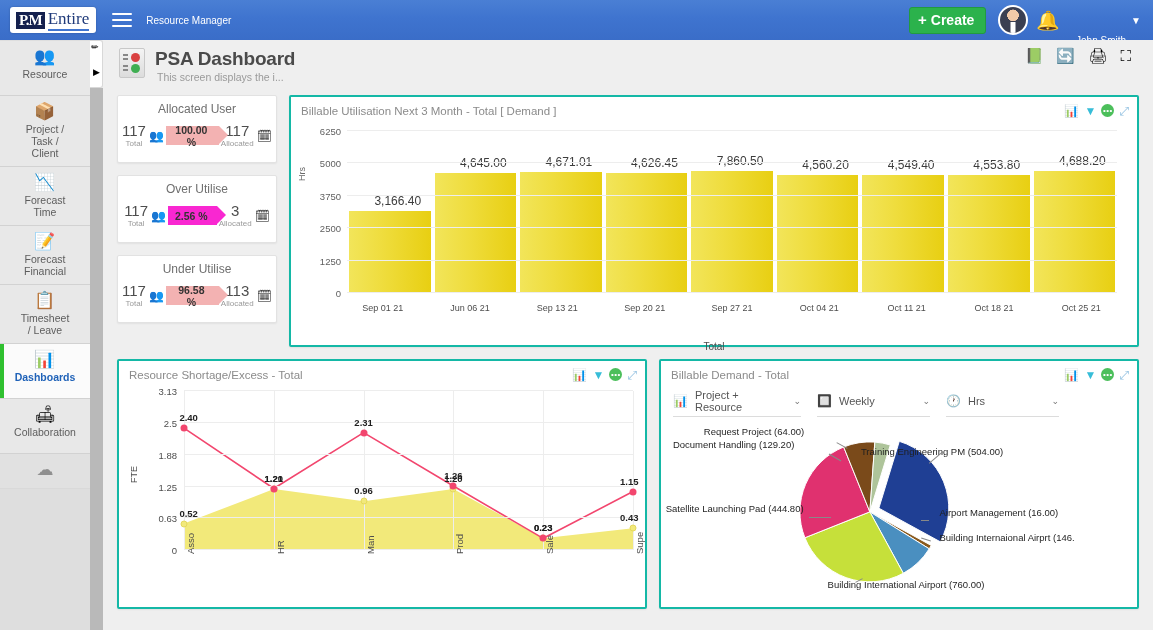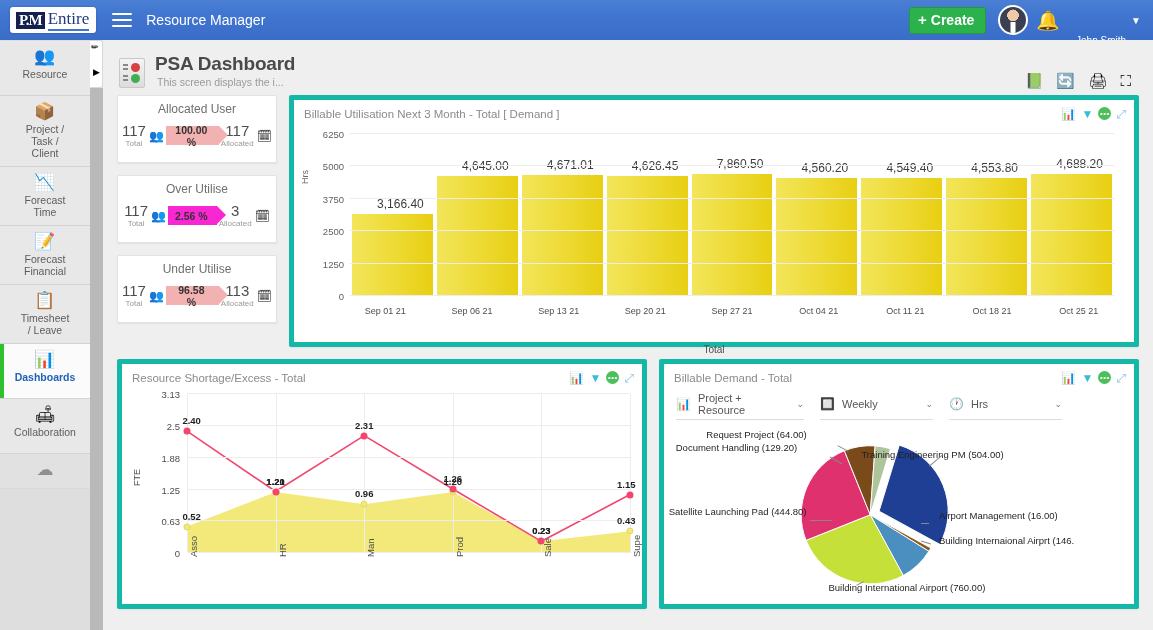--- a/index.html
+++ b/index.html
@@ -27,21 +27,21 @@
     letter-spacing: -1px; padding: 0px 3px; line-height: 17px;
     font-family: "Liberation Serif", serif;
   }
   .logo-entire {
     color: #1f3a7a; font-size: 17px; margin-left: 3px; line-height: 18px;
     font-family: "Liberation Serif", serif;
     border-bottom: 2px solid #3f74cf; padding-bottom:1px;
   }
   .hamburger { margin-left: 16px; width: 20px; cursor: pointer; }
   .hamburger i { display: block; height: 2px; background: #fff; margin: 4px 0; border-radius: 1px;}
-  .app-title { color: #ffffff; font-size: 14px; margin-left: 14px; text-align: center; }
+  .app-title { color: #ffffff; font-size: 10px; margin-left: 14px; text-align: center; }
   .topright { margin-left: auto; display: flex; align-items: center; padding-right: 12px; }
   .btn-create {
     background: #2bb24c; border: 1px solid #229a40; color: #fff;
     font-size: 14px; font-weight: bold; padding: 4px 11px 5px 8px;
     border-radius: 3px; cursor: pointer; display:flex; align-items:center; gap:4px;
   }
   .btn-create .plus { font-size: 15px; line-height: 14px; }
   .avatar {
     width: 30px; height: 30px; border-radius: 50%; margin-left: 12px;
     background: radial-gradient(circle at 50% 32%, #f0c9a8 0 26%, #3a3f52 27% 100%);
@@ -82,21 +82,21 @@
   }
   .sb-edge .pen { font-size:9px; position:absolute; top:1px; left:1px; }
   .sb-edge .arw { font-size:9px; position:absolute; top:26px; left:3px; }
   .sb-strip { position:absolute; left:90px; top:88px; width:13px; bottom:0; background:#b9b9b9; }
 
   
   .main {
     position: absolute; top: 40px; left: 103px; right: 0; bottom: 0;
     background: #efefef; overflow: hidden;
   }
-  .page-head { height: 55px; display:flex; align-items:flex-end; padding: 8px 16px 7px 16px; }
+  .page-head { height: 55px; display:flex; align-items:flex-start; padding: 8px 16px 7px 16px; }
   .ph-icon {
     width: 26px; height: 30px; border-radius:2px; margin-right: 10px;
     background: linear-gradient(180deg,#f4f4f4,#dcdcdc);
     border:1px solid #c8c8c8; position:relative; flex:none;
   }
   .ph-icon .dotR{position:absolute;width:9px;height:9px;border-radius:50%;background:#d94040;left:11px;top:4px;}
   .ph-icon .dotG{position:absolute;width:9px;height:9px;border-radius:50%;background:#3fae52;left:11px;top:15px;}
   .ph-icon .bar{position:absolute;width:5px;height:2px;background:#888;left:3px;}
   .ph-txt h1 { margin:0; font-size: 19px; color: #4a4a4a; font-weight: bold; letter-spacing:-.2px;}
   .ph-txt p  { margin:1px 0 0 2px; font-size: 10.5px; color:#9a9a9a; }
@@ -124,21 +124,21 @@
   .chev::after{
     content:""; position:absolute; right:-9px; top:0; width:0;height:0;
     border-top:9.5px solid transparent;border-bottom:9.5px solid transparent;
   }
   .chev.pale { background:#f3b2b2; }
   .chev.pale::after { border-left: 9px solid #f3b2b2; }
   .chev.hot { background:#f927d1; }
   .chev.hot::after { border-left: 9px solid #f927d1; }
 
   
-  .panel { background:#fff; border:5px solid #14b8a6; border-radius:2px; box-shadow:0 1px 2px rgba(0,0,0,.06); position:relative;}
+  .panel { background:#fff; border:2px solid #14b8a6; border-radius:2px; box-shadow:0 1px 2px rgba(0,0,0,.06); position:relative;}
   .panel-head { padding: 7px 8px 2px 10px; display:flex; align-items:center; }
   .panel-title { font-size: 11.5px; color:#8b8b8b; }
   .panel-icons { margin-left:auto; display:flex; gap:5px; align-items:center; }
   .pi { font-size:12px; cursor:pointer; line-height:12px;}
   .pi.filter { color:#37bdd8; }
   .pi.more {
     width:13px;height:13px;border-radius:50%;background:#4cbf5b;color:#fff;
     font-size:8px; display:flex;align-items:center;justify-content:center; letter-spacing:.5px;
   }
   .pi.expand { color:#8fbfe0; }
@@ -408,21 +408,21 @@
             </div>
             <div class="gl" style="bottom: 80%;">
               <span class="ytick">5000</span>
             </div>
             <div class="gl" style="bottom: 100%;">
               <span class="ytick">6250</span>
             </div>
           </div>
         <div class="xticks" id="bar-xticks">
             <div>Sep 01 21</div>
-            <div>Sep 06 21</div>
+            <div>Jun 06 21</div>
             <div>Sep 13 21</div>
             <div>Sep 20 21</div>
             <div>Sep 27 21</div>
             <div>Oct 04 21</div>
             <div>Oct 11 21</div>
             <div>Oct 18 21</div>
             <div>Oct 25 21</div>
           </div>
       </div>
       <div class="chart-foot">Total</div>

